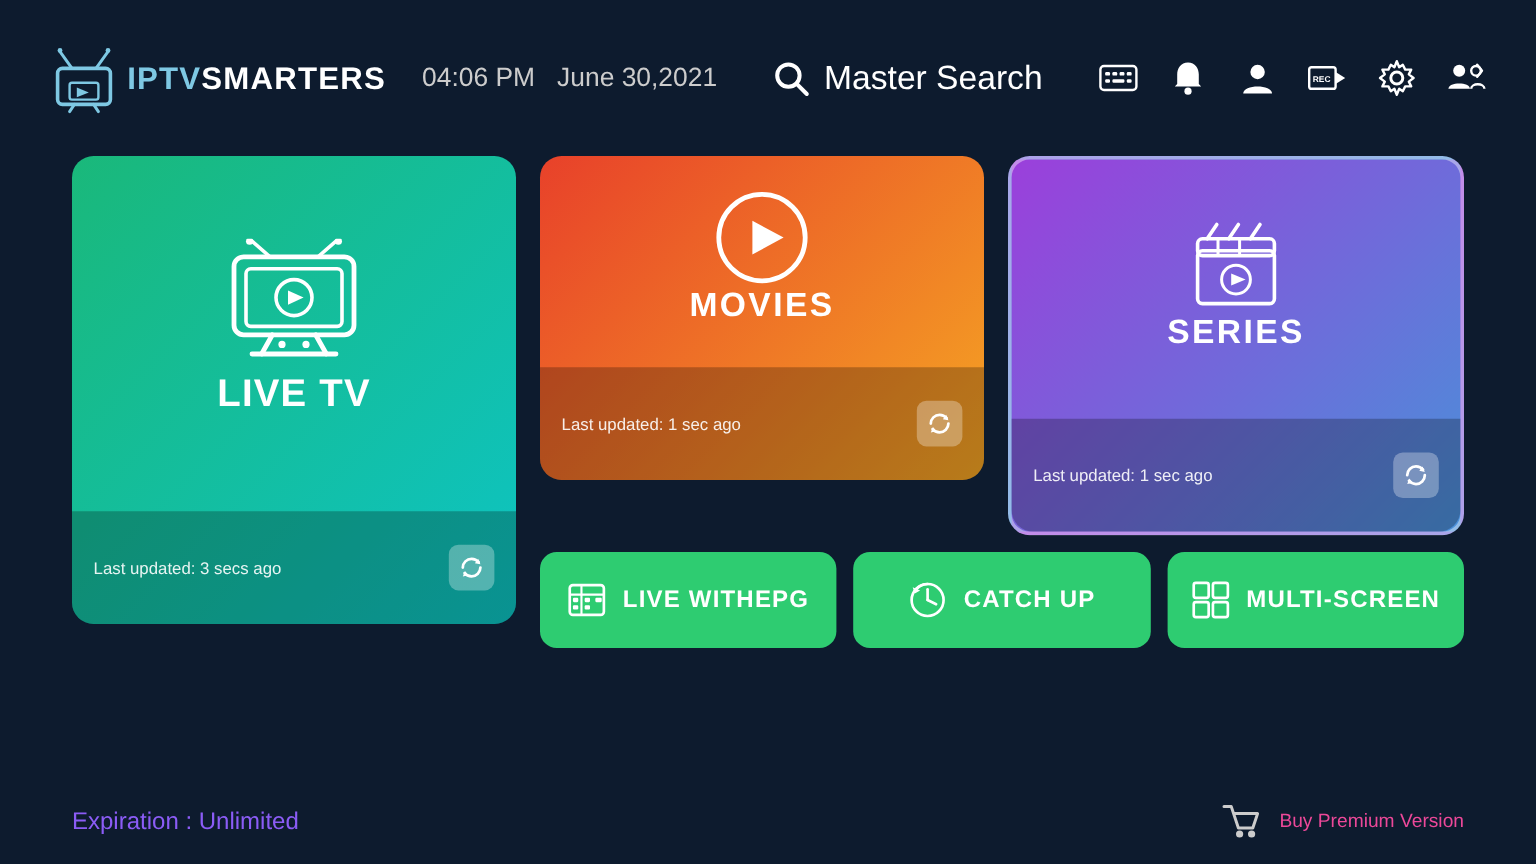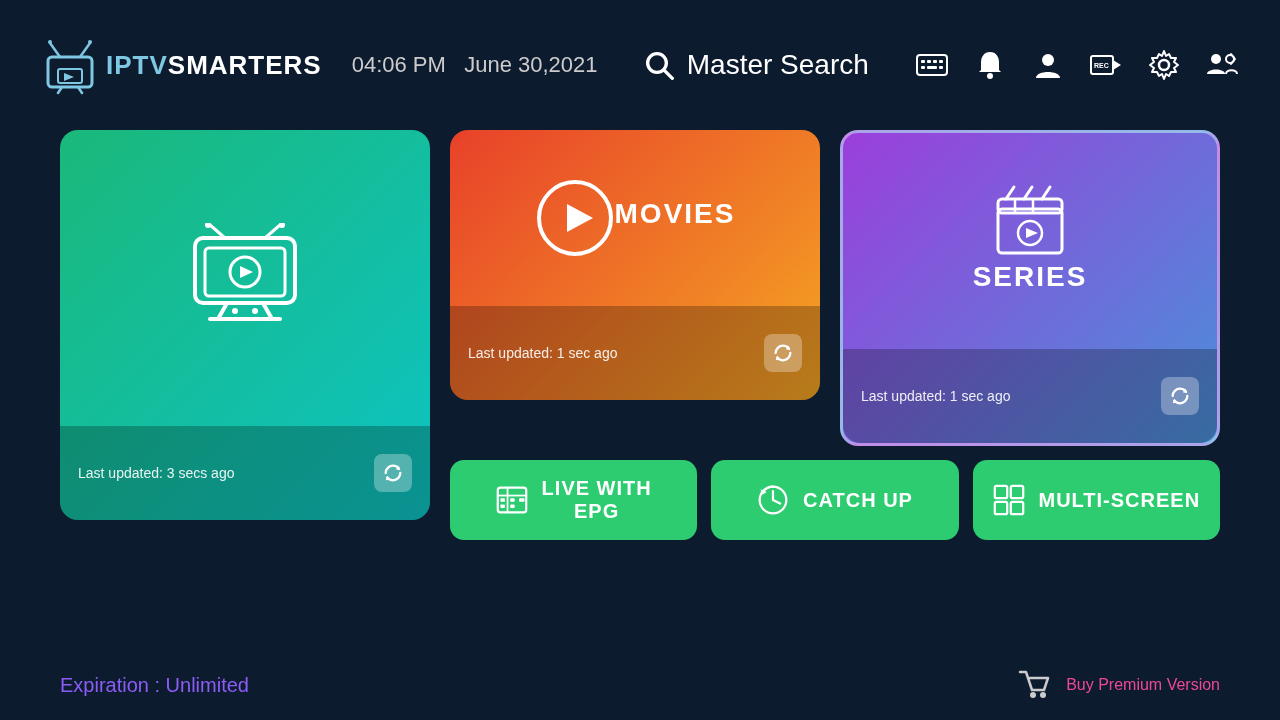--- a/index.html
+++ b/index.html
@@ -206,21 +206,21 @@
       justify-content: flex-start;
       cursor: pointer;
       position: relative;
     }
 
     .movies-card .card-icon-area {
       flex: 1;
       display: flex;
       align-items: center;
       justify-content: center;
-      flex-direction: row;
+      flex-direction: column;
     }
 
     .movies-card .card-title {
       font-size: 28px;
       font-weight: 700;
       color: white;
       margin-bottom: 8px;
       letter-spacing: 2px;
     }
 
@@ -466,20 +466,21 @@
 
           <line x1="45" y1="15" x2="30" y2="2" stroke="white" stroke-width="3" stroke-linecap="round"></line>
           <circle cx="28" cy="2" r="3" fill="white"></circle>
 
           <line x1="85" y1="15" x2="100" y2="2" stroke="white" stroke-width="3" stroke-linecap="round"></line>
           <circle cx="102" cy="2" r="3" fill="white"></circle>
 
           <circle cx="55" cy="88" r="3" fill="white"></circle>
           <circle cx="75" cy="88" r="3" fill="white"></circle>
         </svg>
+        <div class="card-title">LIVE TV</div>
       </div>
       <div class="card-footer">
         <span class="last-updated">Last updated: 3 secs ago</span>
         <button class="refresh-btn">
           <svg viewBox="0 0 24 24">
             <path d="M4 12 C4 7.6 7.6 4 12 4 C14.6 4 16.9 5.2 18.4 7" fill="none" stroke="white" stroke-width="2.5" stroke-linecap="round"></path>
             <path d="M20 12 C20 16.4 16.4 20 12 20 C9.4 20 7.1 18.8 5.6 17" fill="none" stroke="white" stroke-width="2.5" stroke-linecap="round"></path>
             <polygon points="18,4 20,9 15,8" fill="white"></polygon>
             <polygon points="6,15 4,20 9,19" fill="white"></polygon>
           </svg>
@@ -552,21 +553,21 @@
           <svg width="36" height="36" viewBox="0 0 36 36">
             <rect x="2" y="4" width="32" height="28" rx="3" fill="none" stroke="white" stroke-width="2.5"></rect>
             <line x1="2" y1="13" x2="34" y2="13" stroke="white" stroke-width="2"></line>
             <line x1="13" y1="4" x2="13" y2="32" stroke="white" stroke-width="2"></line>
             <rect x="5" y="16" width="5" height="4" rx="1" fill="white"></rect>
             <rect x="16" y="16" width="5" height="4" rx="1" fill="white"></rect>
             <rect x="26" y="16" width="6" height="4" rx="1" fill="white"></rect>
             <rect x="5" y="23" width="5" height="4" rx="1" fill="white"></rect>
             <rect x="16" y="23" width="5" height="4" rx="1" fill="white"></rect>
           </svg>
-          <div style="display:flex;flex-direction:column;align-items:center;">
+          <div style="display:flex;flex-direction:row;align-items:center;">
             <span class="btn-label">LIVE WITH</span>
             <span class="btn-label">EPG</span>
           </div>
         </div>
 
         <div class="bottom-btn">
           <svg width="36" height="36" viewBox="0 0 36 36">
             <circle cx="18" cy="18" r="15" fill="none" stroke="white" stroke-width="2.5"></circle>
 
             <line x1="18" y1="18" x2="18" y2="8" stroke="white" stroke-width="2.5" stroke-linecap="round"></line>

